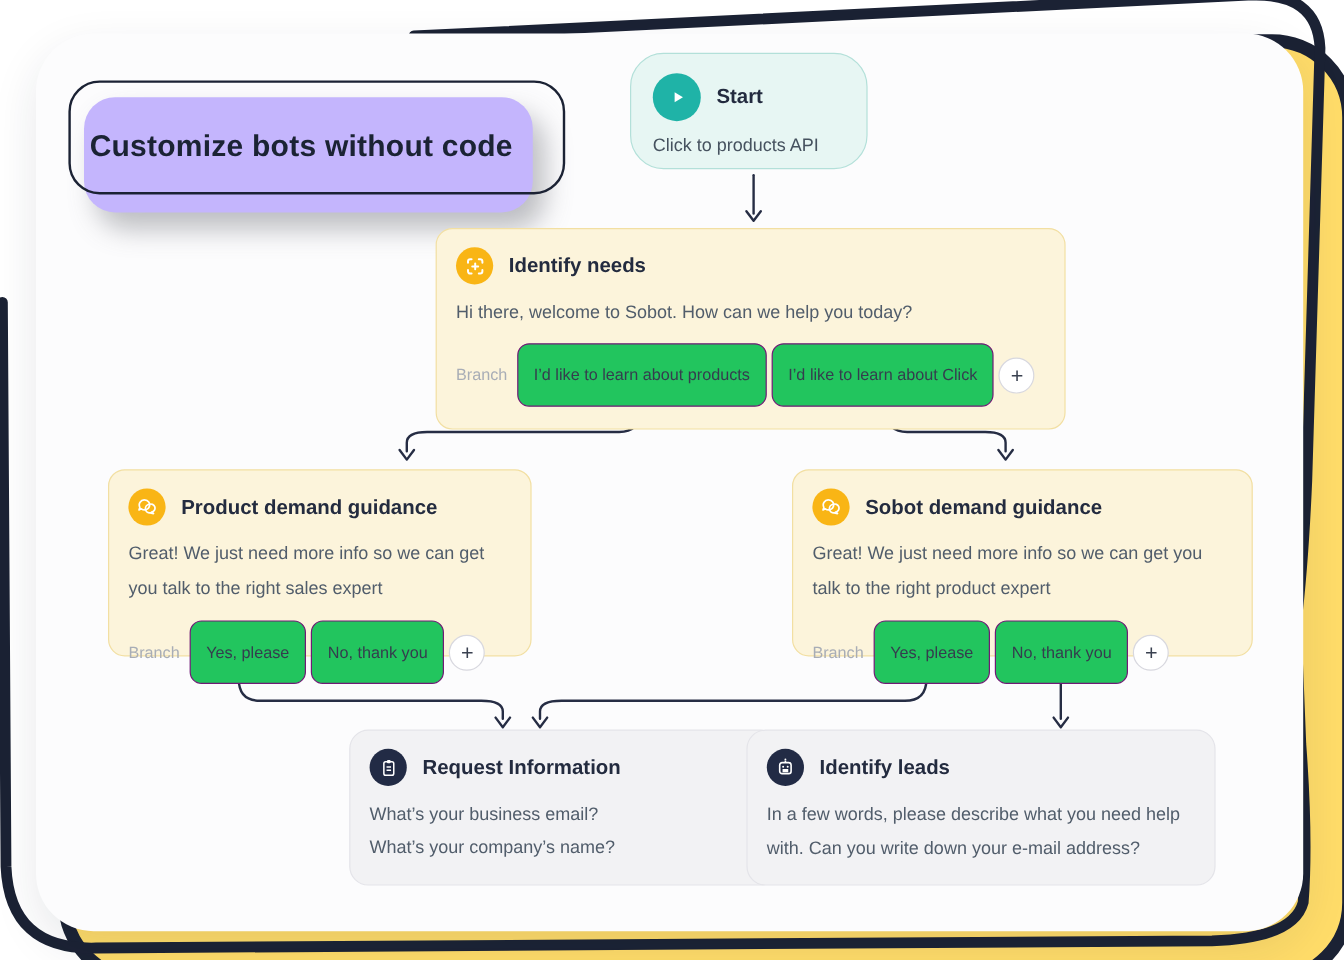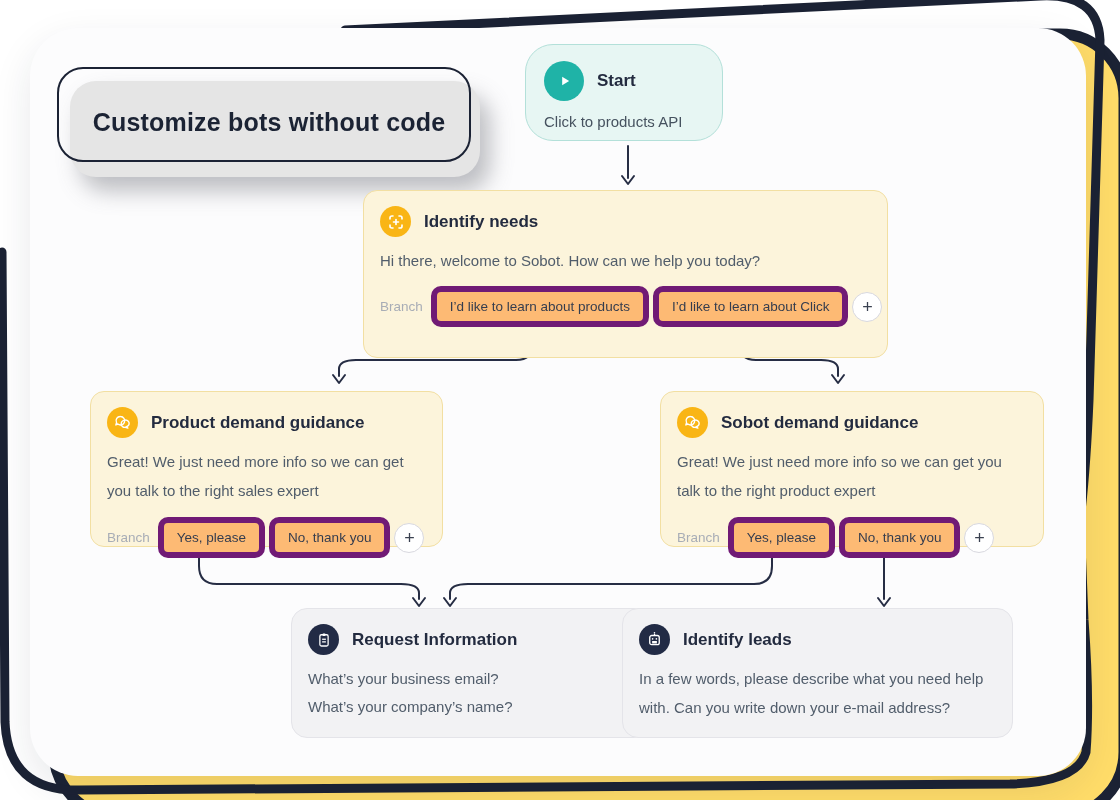--- a/index.html
+++ b/index.html
@@ -10,22 +10,22 @@
   
   svg.bg-layer { position:absolute; left:0; top:0; z-index:1; }
   .panel { position:absolute; left:30px; top:28px; width:1056px; height:748px;
            background:#FCFCFD; border-radius:48px; z-index:3;
            box-shadow:0 14px 38px rgba(30,37,55,.10); }
   svg.connector-layer { position:absolute; left:0; top:0; z-index:4; pointer-events:none; }
 
   
   .badge-outline { position:absolute; left:57px; top:67px; width:414px; height:95px;
                    border:2.5px solid #1B2234; border-radius:26px; z-index:6; pointer-events:none; }
-  .badge-fill { position:absolute; left:70px; top:81px; width:410px; height:96px;
-                background:#e5e5e5; border-radius:26px; z-index:5;
+  .badge-fill { position:absolute; left:70px; top:81px; width:374px; height:96px;
+                background:#c4b5fd; border-radius:26px; z-index:5;
                 display:flex; align-items:center; justify-content:center;
                 box-shadow:10px 14px 22px rgba(110,112,122,.45); }
   .badge-fill span { font-size:25px; font-weight:700; color:#1B2334; letter-spacing:.2px;
                      position:relative; left:-6px; top:-7px; }
 
   
   .node { position:absolute; z-index:5; border-radius:14px; padding:15px 16px; }
   .node-head { display:flex; align-items:center; gap:13px; }
   .node-title { font-size:17px; font-weight:700; color:#232B3F; }
   .node-msg { font-size:15px; color:#515D6B; line-height:1.82; margin-top:10px; }
@@ -45,22 +45,22 @@
   .node-gray  { background:#F2F2F4; border:1px solid #E4E4E9; border-radius:16px; }
 
   .node-identify { left:363px; top:190px; width:525px; height:168px; }
   .node-product  { left:90px;  top:391px; width:353px; height:156px; }
   .node-sobot    { left:660px; top:391px; width:384px; height:156px; }
   .node-request  { left:291px; top:608px; width:359px; height:130px; }
   .node-leads    { left:622px; top:608px; width:391px; height:130px; }
 
   .branch-row { display:flex; align-items:center; gap:4px; margin-top:12px; }
   .branch-label { font-size:13.5px; color:#A8ADB6; margin-right:4px; white-space:nowrap; }
-  .pill { background:#fdba74; border:6px solid #701a75; border-radius:10px;
-          font-size:13.5px; color:#353D4E; padding:7px 13px; white-space:nowrap;
+  .pill { background:#22c55e; border:1px solid #701a75; border-radius:10px;
+          font-size:13.5px; color:#353D4E; padding:18px 13px; white-space:nowrap;
           cursor:pointer; }
   .plus-btn { width:30px; height:30px; border-radius:50%; background:#ffffff;
               border:1.5px solid #D8D8DF; color:#3A4150; font-size:18px; line-height:1;
               display:flex; align-items:center; justify-content:center; flex:0 0 30px;
               cursor:pointer; font-weight:400; }
   .lines p { font-size:15px; color:#515D6B; line-height:1.85; }
   .node-msg.wide { line-height:1.9; }
 </style>
 </head>
 <body>

